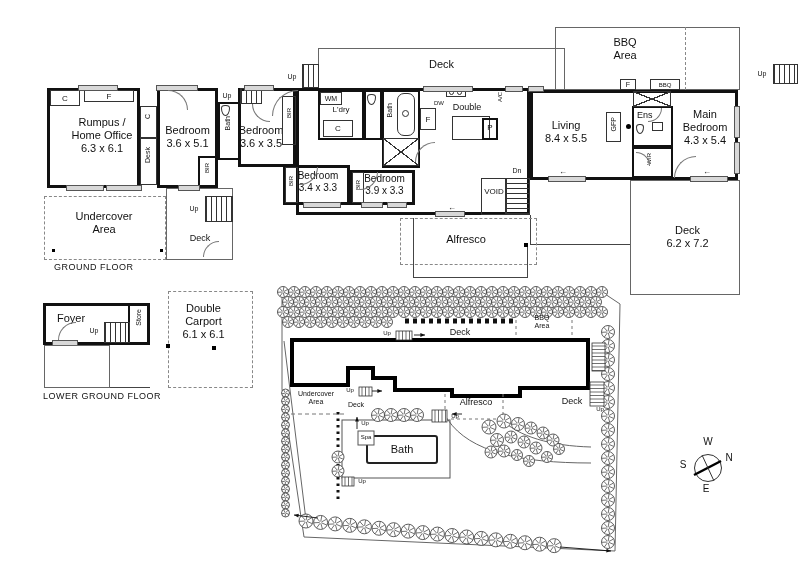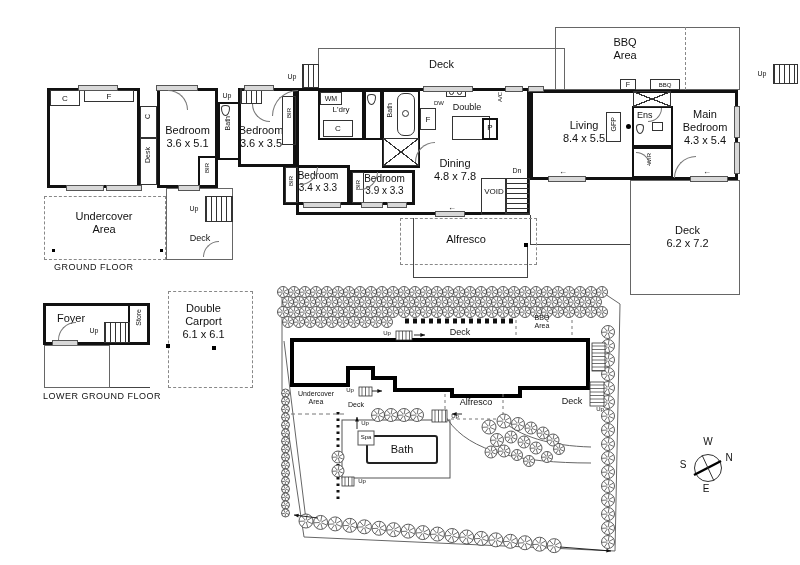--- a/index.html
+++ b/index.html
@@ -86,20 +86,23 @@
   <div class="vline" style="left:527px;top:245px;height:33px"></div>
   <div class="sq" style="left:524px;top:243px;width:4px;height:4px"></div>
 
   <div class="room" style="left:47px;top:88px;width:93px;height:100px"></div>
   <div class="box s8" style="left:50px;top:90px;width:30px;height:16px">
       <span>C</span>
     </div>
   <div class="box s8" style="left:84px;top:90px;width:50px;height:12px">
       <span>F</span>
     </div>
+  <div class="lbl s11" style="left:52px;top:116px;width:100px">Rumpus /
+Home Office
+6.3 x 6.1</div>
 
   <div class="thin" style="left:140px;top:106px;width:17px;height:32px"></div>
   <div class="lbl s7 vert" style="left:144px;top:114px">C</div>
   <div class="thin" style="left:140px;top:138px;width:17px;height:47px"></div>
   <div class="lbl s7 vert" style="left:144px;top:147px">Desk</div>
 
   <div class="room" style="left:157px;top:88px;width:61px;height:100px"></div>
   <div class="lbl s11" style="left:157px;top:124px;width:61px">Bedroom
 3.6 x 5.1</div>
 
@@ -143,41 +146,39 @@
   <div class="lbl s9" style="left:436px;top:102px;width:62px">Double</div>
   <div class="lbl s6" style="left:432px;top:100px;width:14px">DW</div>
   <div class="thin" style="left:452px;top:116px;width:38px;height:24px"></div>
   <div class="room2" style="left:482px;top:118px;width:16px;height:22px"></div>
   <div class="lbl s8" style="left:482px;top:123px;width:16px">P</div>
   <div class="thin" style="left:446px;top:88px;width:20px;height:9px"></div>
   <div class="circ" style="left:449px;top:90px;width:5px;height:5px"></div>
   <div class="circ" style="left:457px;top:90px;width:5px;height:5px"></div>
   <div class="lbl s6 vert" style="left:497px;top:92px">A/C</div>
 
-  <div class="lbl s11" style="left:400px;top:157px;width:110px">Dining
-4.8 x 7.8</div>
 
   <div class="room" style="left:283px;top:165px;width:67px;height:40px"></div>
   <div class="lbl s10" style="left:286px;top:170px;width:64px">Bedroom
 3.4 x 3.3</div>
   <div class="thin" style="left:285px;top:167px;width:13px;height:36px"></div>
   <div class="lbl s6 vert" style="left:288px;top:176px">BIR</div>
   <div class="room" style="left:350px;top:170px;width:65px;height:35px"></div>
   <div class="lbl s10" style="left:354px;top:173px;width:61px">Bedroom
 3.9 x 3.3</div>
   <div class="thin" style="left:352px;top:172px;width:12px;height:31px"></div>
   <div class="lbl s6 vert" style="left:355px;top:180px">BIR</div>
 
   <div class="thin" style="left:481px;top:178px;width:26px;height:37px"></div>
   <div class="lbl s8" style="left:481px;top:187px;width:26px">VOID</div>
   <div class="stairH" style="left:505px;top:178px;width:25px;height:37px"></div>
   <div class="lbl s7" style="left:508px;top:167px;width:18px">Dn</div>
 
   <div class="room" style="left:530px;top:90px;width:208px;height:90px"></div>
-  <div class="lbl s11" style="left:544px;top:119px;width:80px">Living
+  <div class="lbl s11" style="left:526px;top:119px;width:80px">Living
 8.4 x 5.5</div>
   <div class="thin" style="left:606px;top:112px;width:15px;height:30px"></div>
   <div class="lbl s7 vert" style="left:610px;top:117px">GFP</div>
   <div class="dot" style="left:626px;top:124px;width:5px;height:5px"></div>
 
   <div class="room2" style="left:632px;top:106px;width:41px;height:41px"></div>
   <div class="lbl s9 left" style="left:637px;top:110px;width:24px">Ens</div>
   <div class="toilet" style="left:636px;top:124px;width:8px;height:10px"></div>
   <div class="thin" style="left:652px;top:122px;width:11px;height:9px"></div>
   <div class="room2" style="left:632px;top:147px;width:41px;height:31px"></div>

